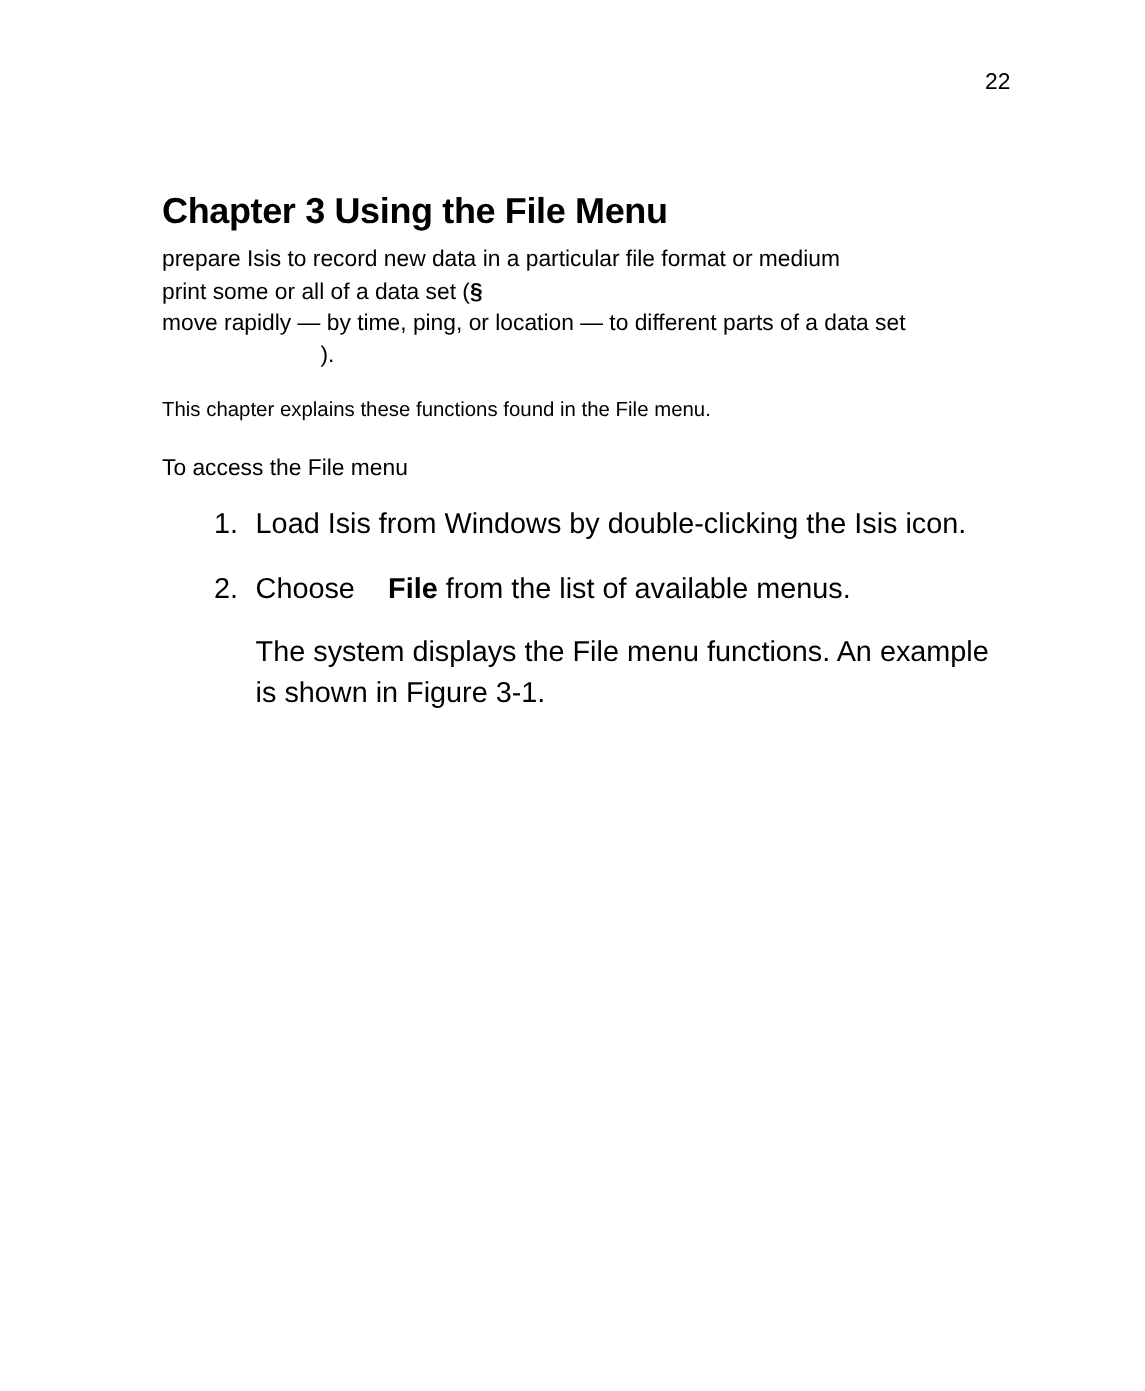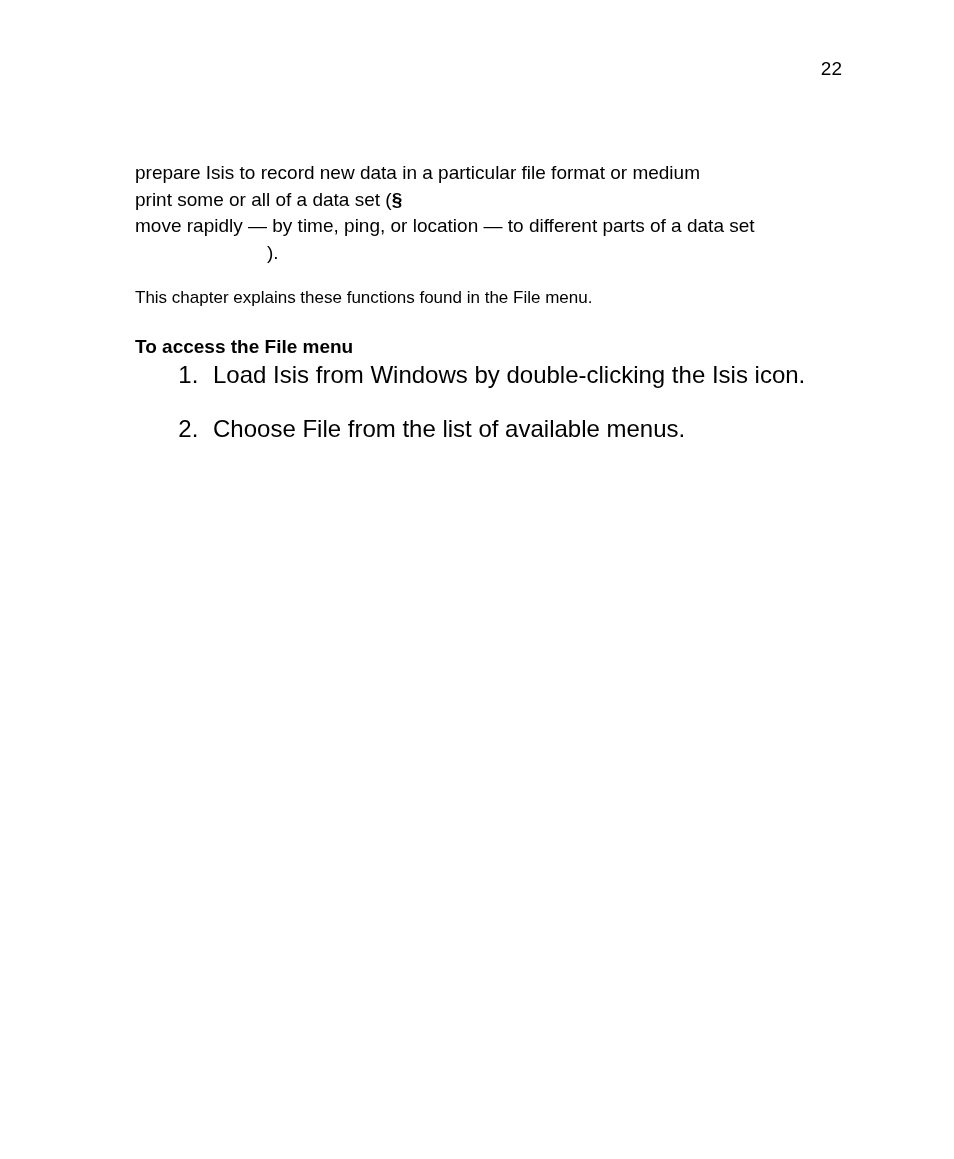--- a/index.html
+++ b/index.html
@@ -43,66 +43,70 @@
     .section-mark {
       font-weight: bold;
     }
     .paragraph {
       font-size: 17px;
       line-height: 1.4;
       margin-top: 20px;
     }
     .subhead {
       font-size: 19px;
-      font-weight: bold;
+      font-weight: normal;
       margin-top: 26px;
+      margin-bottom: 18px;
     }
     .ordered-list {
       margin-left: 46px;
       padding-left: 24px;
     }
     .list-item {
       font-size: 24px;
       line-height: 1.4;
       margin-bottom: 20px;
       padding-left: 8px;
     }
     .list-item-body {
       margin-top: 20px;
     }
     .bold {
-      font-weight: normal;
+      font-weight: bold;
+      margin-left: 21px;
     }
     .hanging-paren {
       display: block;
       padding-left: 132px;
       font-size: 19px;
     }
   </style>
 </head>
 <body>
 
 <div class="page-number">22</div>
 
 <div class="content">
+  <h1 class="chapter-title">Chapter 3 Using the File Menu</h1>
 
   <div class="intro-text">
     <span class="intro-line">prepare Isis to record new data in a particular file format or medium</span>
     <span class="intro-line">
       <span>print some or all of a data set (</span><span class="section-mark">§</span>
     </span>
     <span class="intro-line">move rapidly — by time, ping, or location — to different parts of a data set</span>
     <span class="hanging-paren">).</span>
   </div>
 
   <p class="paragraph">This chapter explains these functions found in the File menu.</p>
 
   <div class="subhead">To access the File menu</div>
 
   <ol class="ordered-list">
     <li class="list-item">
       <span>Load Isis from Windows by double-clicking the Isis icon.</span>
     </li>
     <li class="list-item">
       <span>Choose </span><span class="bold">File</span><span> from the list of available menus.</span>
+      <div class="list-item-body">The system displays the File menu functions. An example is shown in Figure 3-1.</div>
     </li>
   </ol>
 </div>
 
 </body></html>

